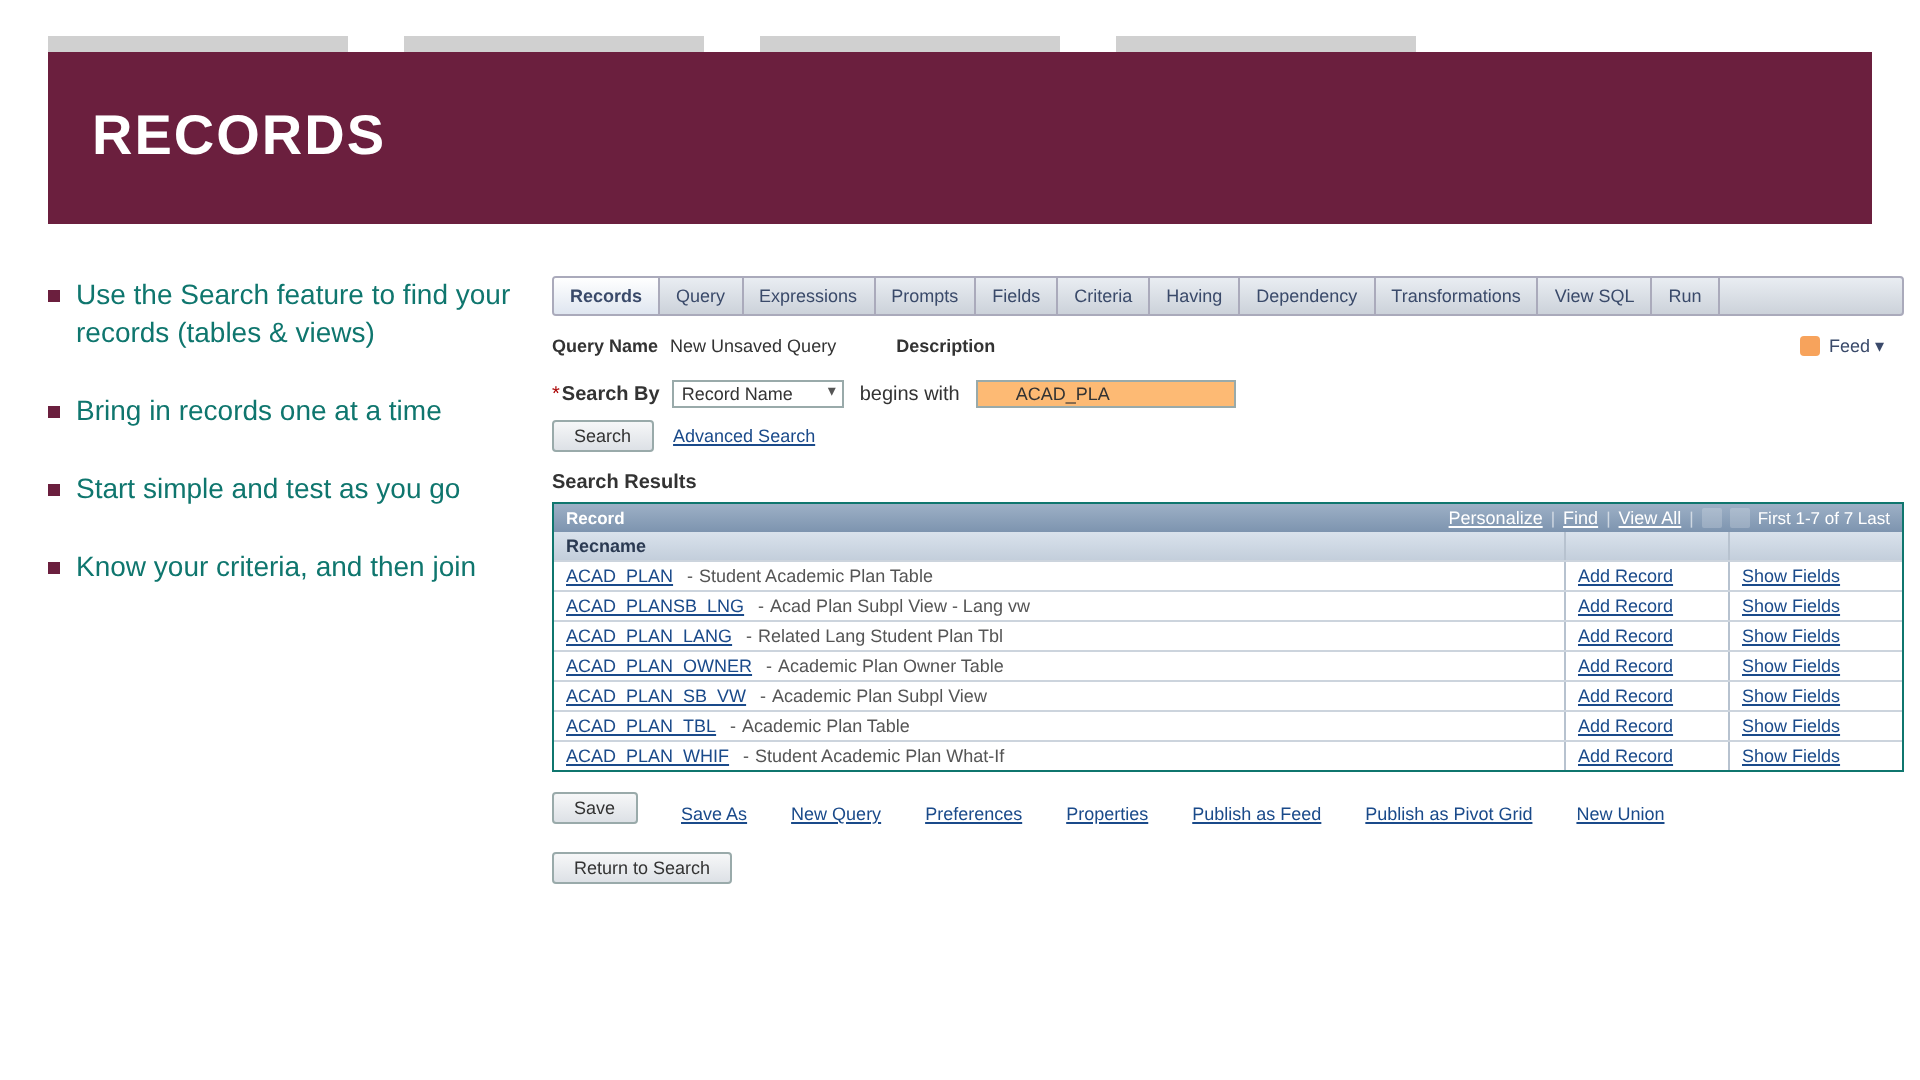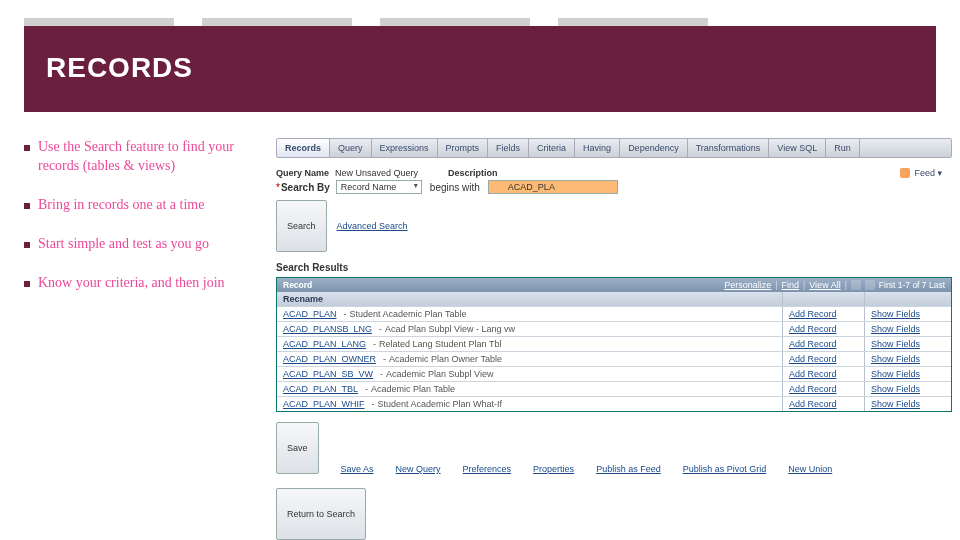--- a/index.html
+++ b/index.html
@@ -8,45 +8,45 @@
   .top-bar { display: flex; height: 8px; margin-top: 18px; }
   .top-bar .seg1 { width: 150px; background: #d0d0d0; margin-left: 24px; }
   .top-bar .seg2 { width: 150px; background: #d0d0d0; margin-left: 28px; }
   .top-bar .seg3 { width: 150px; background: #d0d0d0; margin-left: 28px; }
   .top-bar .seg4 { width: 150px; background: #d0d0d0; margin-left: 28px; }
 
   .title-block { background: #6b1f3e; color: #fff; margin: 0 24px; padding: 26px 22px 28px; }
   .title-block h1 { font-size: 28px; font-weight: 600; letter-spacing: 1px; font-family: "Gill Sans", "Segoe UI", sans-serif; }
 
   .content { display: flex; padding: 26px 0 0 24px; }
-  .bullets { width: 252px; font-family: Liberation Serif, serif; font-size: 14px; color:#ec4899; }
+  .bullets { width: 252px; font-family: Liberation Sans, sans-serif; font-size: 14px; color:#0f766e; }
   .bullets li { list-style: none; position: relative; padding-left: 14px; margin-bottom: 20px; line-height: 1.35; }
   .bullets li::before { content: ""; position: absolute; left: 0; top: 7px; width: 6px; height: 6px; background: #6b1f3e; }
 
   .shot { flex: 1; padding-right: 8px; font-size: 9px; color: #333; }
   
   .tabstrip { display: flex; background: linear-gradient(#e9edf2,#ccd2da); border: 1px solid #aab; border-radius: 2px; overflow: hidden; margin-bottom: 10px; }
   .tabstrip .tab { padding: 4px 8px; border-right: 1px solid #aab; font-size: 9px; color: #3a4a6a; white-space: nowrap; }
   .tabstrip .tab.active { background: linear-gradient(#fff,#dfe6f0); font-weight: bold; }
 
-  .meta-row { display: flex; align-items: center; font-size: 9px; margin-bottom: 2px; }
+  .meta-row { display: flex; align-items: center; font-size: 9px; margin-bottom: 12px; }
   .meta-row .lbl { font-weight: bold; margin-right: 6px; }
   .meta-row .val { margin-right: 30px; }
   .meta-row .feed { margin-left: auto; display: flex; align-items: center; color: #3a4a6a; font-size: 9px; margin-right: 10px; }
   .meta-row .feed .ico { width: 10px; height: 10px; background: #f7a35c; margin-right: 4px; border-radius: 2px; }
 
   .search-row { display: flex; align-items: center; font-size: 10px; margin-bottom: 6px; }
   .search-row .star { color: #a00; margin-right: 1px; }
   .search-row .lbl { font-weight: bold; margin-right: 6px; }
   .select { border: 1px solid #9aa; background: #fff; padding: 1px 14px 1px 4px; font-size: 9px; position: relative; display: inline-block; min-width: 86px; }
   .select::after { content: "▾"; position: absolute; right: 3px; top: 0; font-size: 8px; color: #555; }
   .begins { margin: 0 8px; }
   .input { border: 1px solid #9aa; background: #fdba74; padding: 1px 19px; min-width: 130px; font-size: 9px; }
 
-  .btn { display: inline-block; background: linear-gradient(#f6f7f8,#dde1e6); border: 1px solid #9aa; border-radius: 2px; padding: 20px 10px; font-size: 9px; color: #333; }
+  .btn { display: inline-block; background: linear-gradient(#f6f7f8,#dde1e6); border: 1px solid #9aa; border-radius: 2px; padding: 2px 10px; font-size: 9px; color: #333; }
   .link { color: #1a4a8a; font-size: 9px; text-decoration: underline; }
 
   .search-action { display: flex; align-items: center; gap: 10px; margin-bottom: 10px; }
   .sr-title { font-weight: bold; font-size: 10px; margin-bottom: 4px; }
 
   .grid { border: 1px solid #0f766e; }
   .grid-hdr1 { background: linear-gradient(#9db0c6,#7d94af); color: #fff; display: flex; align-items: center; font-size: 8.5px; padding: 2px 6px; }
   .grid-hdr1 .ttl { font-weight: bold; }
   .grid-hdr1 .right { margin-left: auto; display:flex; align-items:center; gap:4px; }
   .grid-hdr1 .right span { color:#fff;text-align:center; }

